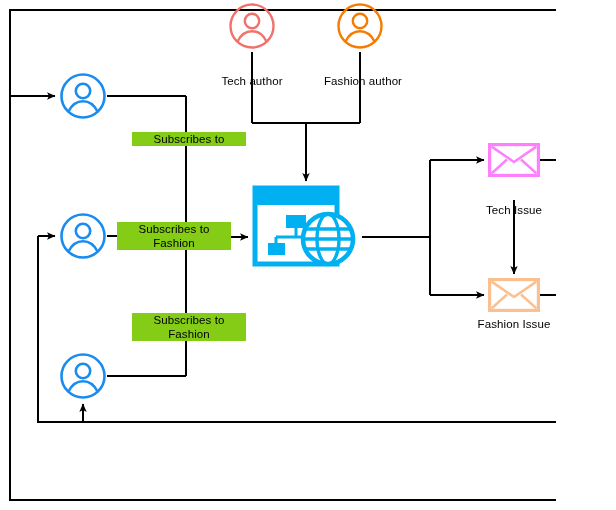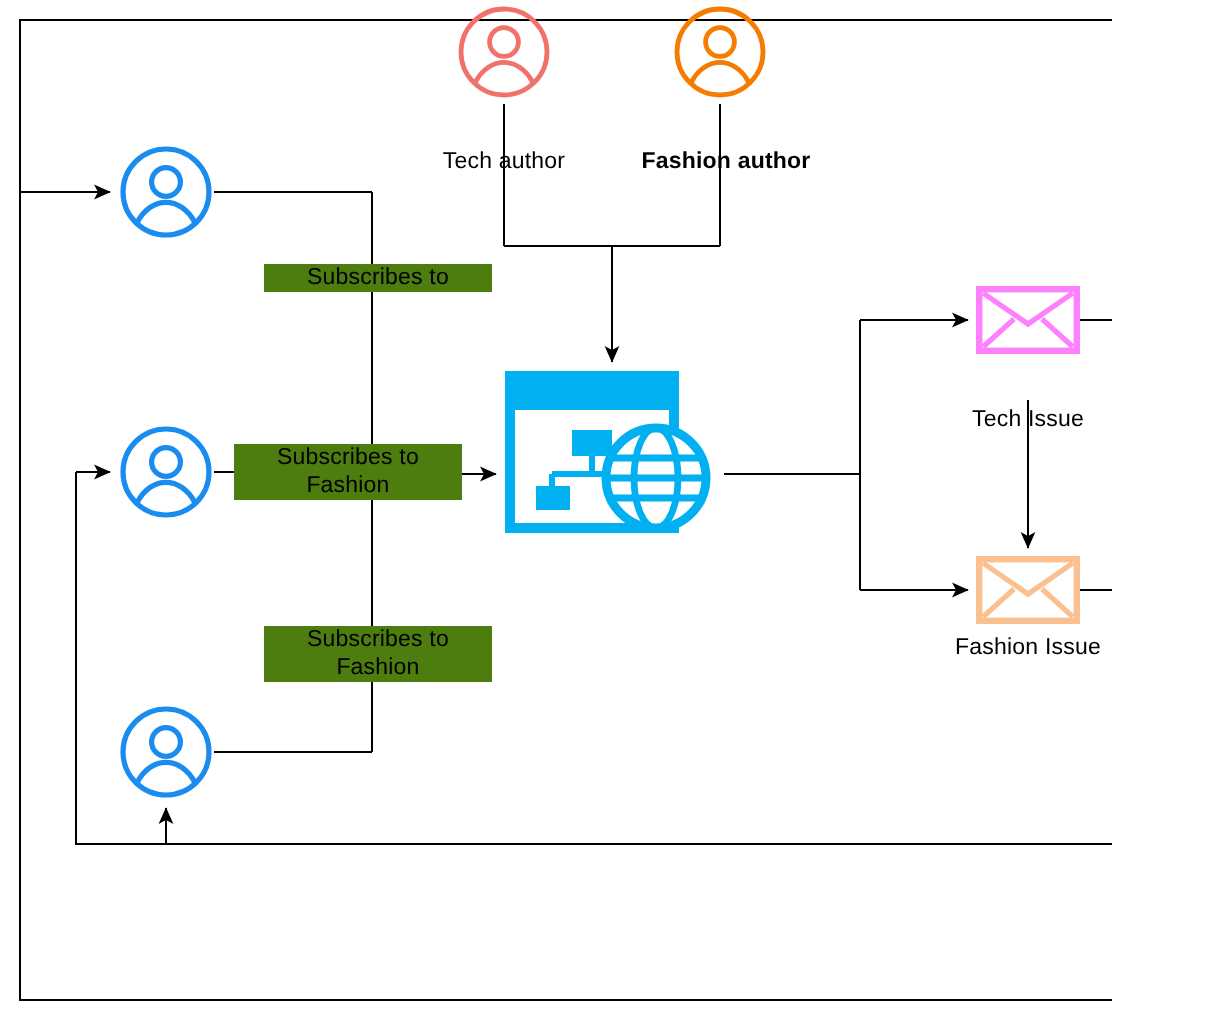--- a/index.html
+++ b/index.html
@@ -33,21 +33,21 @@
     white-space: nowrap;
     letter-spacing: 0.1px;
   }
   .edge-label {
     position: absolute;
     text-align: center;
     font-size: 11.5px;
     line-height: 14px;
     color: #000000;
     white-space: nowrap;
-    background: #4d7c0f;
+    background: #84cc16;
     padding: 0 2px;
     letter-spacing: 0.1px;
   }
   .avatar-wrap, .env-wrap, .site-wrap {
     position: absolute;
   }
 </style>
 </head>
 <body>
 
@@ -105,21 +105,21 @@
   </div>
   <div class="node-label" style="left:196px; top:75px; width:112px;">Tech author</div>
 
   <div class="avatar-wrap" style="left:336px; top:2px; width:48px; height:48px;">
     <svg width="48" height="48" viewBox="0 0 48 48">
       <circle cx="24" cy="24" r="21.5" fill="none" stroke="#f57c00" stroke-width="2.4"></circle>
       <circle cx="24" cy="19" r="7.2" fill="none" stroke="#f57c00" stroke-width="2.4"></circle>
       <path d="M9.5 39.5 C13 32.2, 19 29.2, 24 29.2 C29 29.2, 35 32.2, 38.5 39.5" fill="none" stroke="#f57c00" stroke-width="2.4" stroke-linecap="round"></path>
     </svg>
   </div>
-  <div class="node-label" style="left:304px; top:75px; width:118px;font-weight:bold;">Fashion author</div>
+  <div class="node-label" style="left:304px; top:75px; width:118px;">Fashion author</div>
 
   <div class="avatar-wrap" style="left:59px; top:72px; width:48px; height:48px;">
     <svg width="48" height="48" viewBox="0 0 48 48">
       <circle cx="24" cy="24" r="21.5" fill="none" stroke="#1a8cf0" stroke-width="2.6"></circle>
       <circle cx="24" cy="19" r="7.2" fill="none" stroke="#1a8cf0" stroke-width="2.6"></circle>
       <path d="M9.5 39.5 C13 32.2, 19 29.2, 24 29.2 C29 29.2, 35 32.2, 38.5 39.5" fill="none" stroke="#1a8cf0" stroke-width="2.6" stroke-linecap="round"></path>
     </svg>
   </div>
 
   <div class="avatar-wrap" style="left:59px; top:212px; width:48px; height:48px;">

